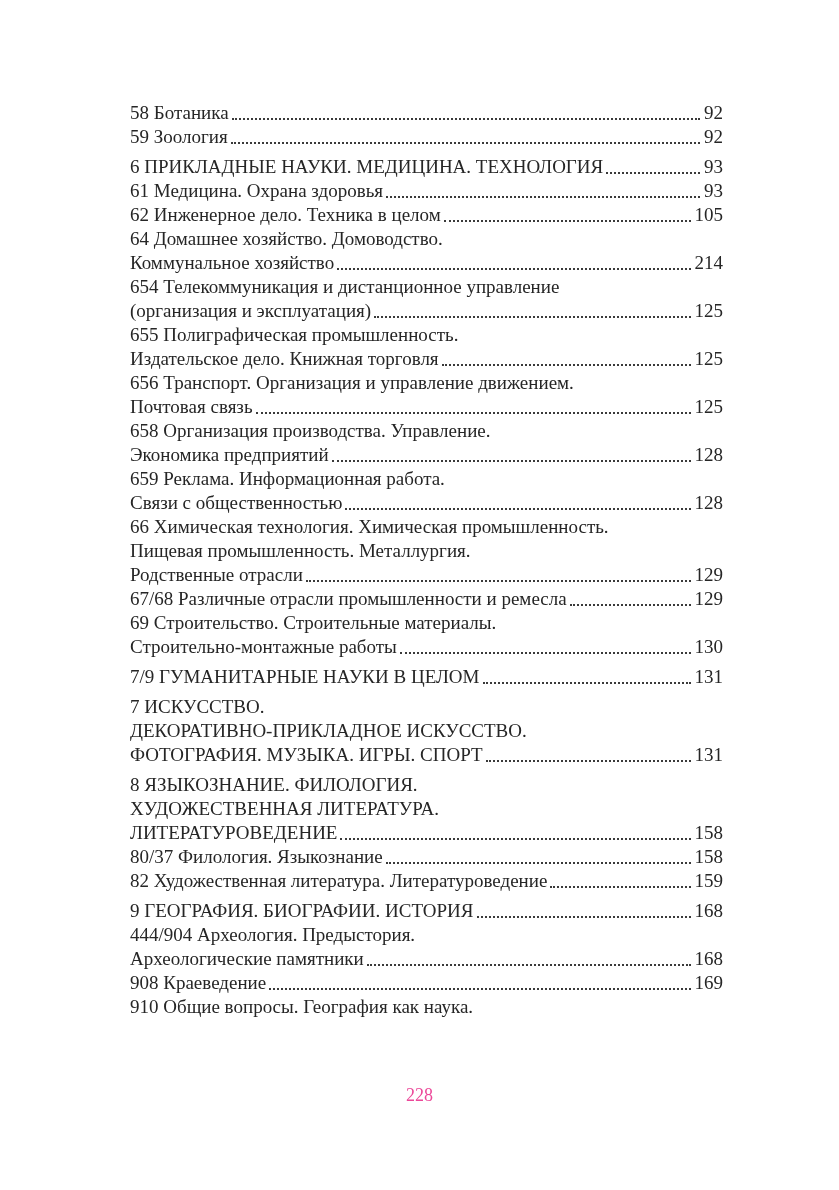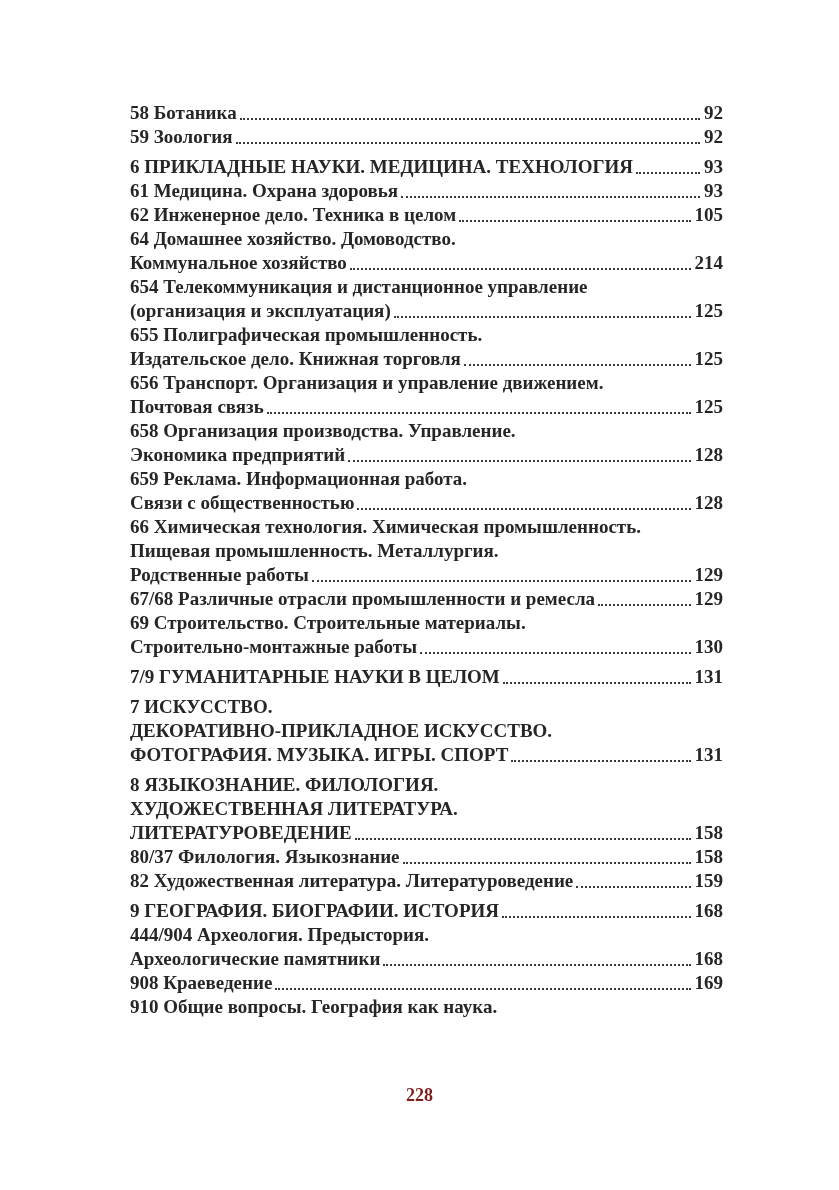--- a/index.html
+++ b/index.html
@@ -12,21 +12,20 @@
     height: 1190px;
     overflow: hidden;
     font-family: "Liberation Serif", "DejaVu Serif", serif;
     color: #262626;
     position: relative;
   }
   .page {
     width: 839px;
     height: 1190px;
     position: relative;
-    font-weight: bold;
   }
   .toc {
     position: absolute;
     top: 101px;
     left: 130px;
     width: 593px;
   }
   .entry {
     margin: 0;
   }
@@ -57,21 +56,21 @@
   }
   
   .folio {
     position: absolute;
     top: 1083px;
     left: 0;
     width: 839px;
     text-align: center;
     font-size: 18px;
     line-height: 24px;
-    color: #7f1d1d;
+    color: #ec4899;
   }
 </style>
 </head>
 <body>
 
 <div class="page">
   <div class="toc" id="toc">
       <div class="entry">
         <div class="line last">
           <span class="text">58 Ботаника</span>
@@ -152,21 +151,21 @@
         <div class="line last">
           <span class="text">Связи с общественностью</span>
           <span class="leader"></span>
           <span class="pageref">128</span>
         </div>
       </div>
       <div class="entry">
         <div class="line">66 Химическая технология. Химическая промышленность.</div>
         <div class="line">Пищевая промышленность. Металлургия.</div>
         <div class="line last">
-          <span class="text">Родственные работы</span>
+          <span class="text">Родственные отрасли</span>
           <span class="leader"></span>
           <span class="pageref">129</span>
         </div>
       </div>
       <div class="entry">
         <div class="line last">
           <span class="text">67/68 Различные отрасли промышленности и ремесла</span>
           <span class="leader"></span>
           <span class="pageref">129</span>
         </div>

